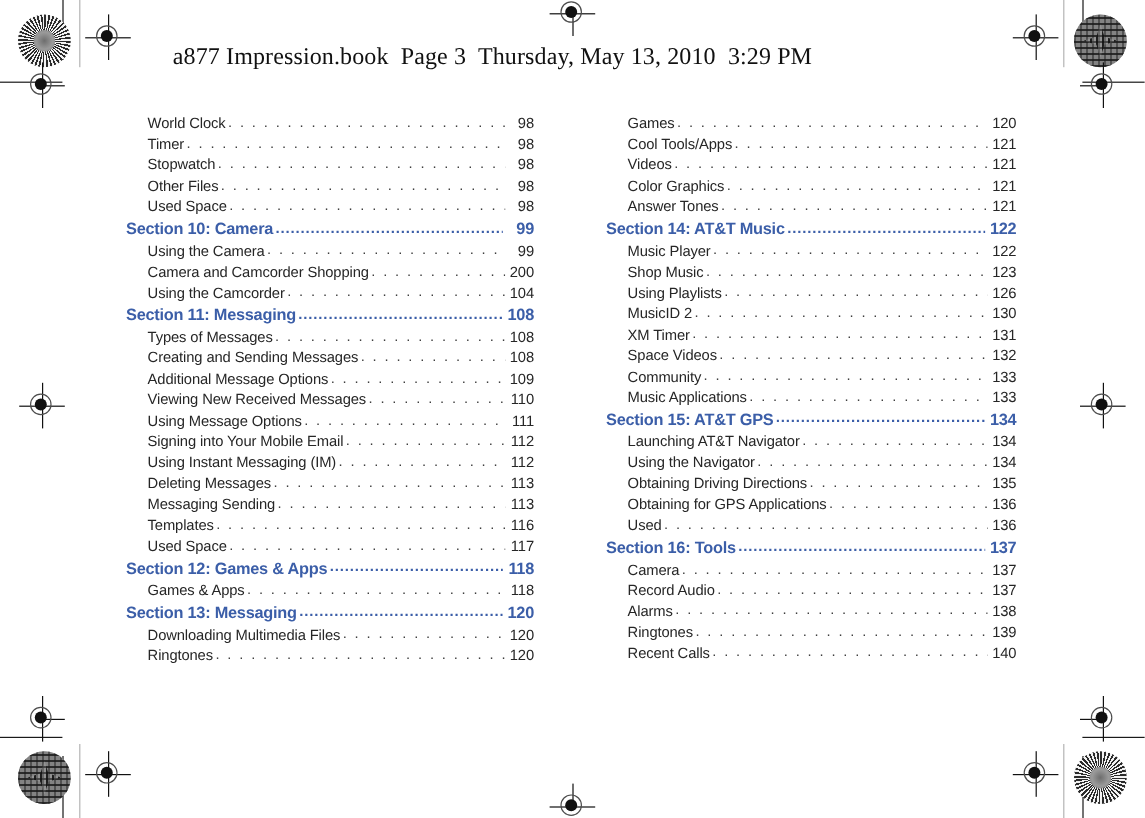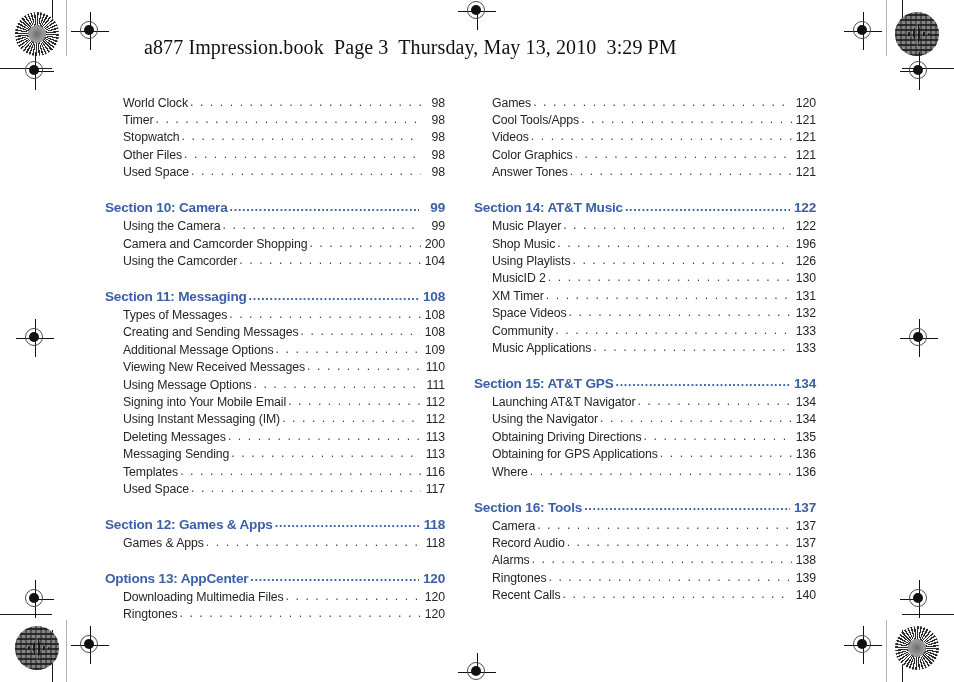--- a/index.html
+++ b/index.html
@@ -115,21 +115,21 @@
     letter-spacing: .1px;
     margin-left: 27px;
   }
 
   
   .column {
     position: absolute;
     top: 94px;
   }
   #column-left  { left: 105px; width: 340px; }
-  #column-right { left: 474px; width: 342px; }
+  #column-right { left: 505px; width: 342px; }
 
   .toc-row {
     display: flex;
     align-items: center;
     height: 17.4px;
     white-space: nowrap;
   }
   .toc-row .label {
     flex: 0 0 auto;
   }
@@ -162,21 +162,20 @@
   .toc-row.entry .page { min-width: 22px; }
 
   
   .toc-row.section {
     padding-left: 0;
     color: #3b5ea8;
     font-weight: bold;
     font-size: 13.6px;
     height: 19.6px;
     letter-spacing: -.2px;
-    margin-top: 17px;
   }
   .toc-row.section .leader {
     color: #3b5ea8;
     font-weight: bold;
     font-size: 12.5px;
     letter-spacing: .7px;
     position: relative;
     top: -1px;
   }
   .toc-row.section .page { min-width: 24px; }
@@ -395,21 +394,21 @@
       <span class="label">Section 12:  Games &amp; Apps</span>
       <span class="leader">...........................................................................................................................................</span>
       <span class="page">118</span>
     </div>
     <div class="toc-row entry">
       <span class="label">Games &amp; Apps</span>
       <span class="leader">. . . . . . . . . . . . . . . . . . . . . . . . . . . . . . . . . . . . . . . . . . . . . . . . . . . . . . . . . . . . . . . . . . . . . . . . . . . . . . . . . . . . . . . . . . . . . . . . . . . . . . . . . . . . . . . . . . . . . . . . . . . . . . . . . . . . . . . . . . . </span>
       <span class="page">118</span>
     </div>
     <div class="toc-row section">
-      <span class="label">Options 13:  AppCenter</span>
+      <span class="label">Section 13:  Messaging</span>
       <span class="leader">...........................................................................................................................................</span>
       <span class="page">120</span>
     </div>
     <div class="toc-row entry">
       <span class="label">Downloading Multimedia Files</span>
       <span class="leader">. . . . . . . . . . . . . . . . . . . . . . . . . . . . . . . . . . . . . . . . . . . . . . . . . . . . . . . . . . . . . . . . . . . . . . . . . . . . . . . . . . . . . . . . . . . . . . . . . . . . . . . . . . . . . . . . . . . . . . . . . . . . . . . . . . . . . . . . . . . </span>
       <span class="page">120</span>
     </div>
     <div class="toc-row entry">
       <span class="label">Ringtones</span>
@@ -450,21 +449,21 @@
       <span class="page">122</span>
     </div>
     <div class="toc-row entry">
       <span class="label">Music Player</span>
       <span class="leader">. . . . . . . . . . . . . . . . . . . . . . . . . . . . . . . . . . . . . . . . . . . . . . . . . . . . . . . . . . . . . . . . . . . . . . . . . . . . . . . . . . . . . . . . . . . . . . . . . . . . . . . . . . . . . . . . . . . . . . . . . . . . . . . . . . . . . . . . . . . </span>
       <span class="page">122</span>
     </div>
     <div class="toc-row entry">
       <span class="label">Shop Music</span>
       <span class="leader">. . . . . . . . . . . . . . . . . . . . . . . . . . . . . . . . . . . . . . . . . . . . . . . . . . . . . . . . . . . . . . . . . . . . . . . . . . . . . . . . . . . . . . . . . . . . . . . . . . . . . . . . . . . . . . . . . . . . . . . . . . . . . . . . . . . . . . . . . . . </span>
-      <span class="page">196</span>
+      <span class="page">123</span>
     </div>
     <div class="toc-row entry">
       <span class="label">Using Playlists</span>
       <span class="leader">. . . . . . . . . . . . . . . . . . . . . . . . . . . . . . . . . . . . . . . . . . . . . . . . . . . . . . . . . . . . . . . . . . . . . . . . . . . . . . . . . . . . . . . . . . . . . . . . . . . . . . . . . . . . . . . . . . . . . . . . . . . . . . . . . . . . . . . . . . . </span>
       <span class="page">126</span>
     </div>
     <div class="toc-row entry">
       <span class="label">MusicID 2</span>
       <span class="leader">. . . . . . . . . . . . . . . . . . . . . . . . . . . . . . . . . . . . . . . . . . . . . . . . . . . . . . . . . . . . . . . . . . . . . . . . . . . . . . . . . . . . . . . . . . . . . . . . . . . . . . . . . . . . . . . . . . . . . . . . . . . . . . . . . . . . . . . . . . . </span>
       <span class="page">130</span>
@@ -508,21 +507,21 @@
       <span class="label">Obtaining Driving Directions</span>
       <span class="leader">. . . . . . . . . . . . . . . . . . . . . . . . . . . . . . . . . . . . . . . . . . . . . . . . . . . . . . . . . . . . . . . . . . . . . . . . . . . . . . . . . . . . . . . . . . . . . . . . . . . . . . . . . . . . . . . . . . . . . . . . . . . . . . . . . . . . . . . . . . . </span>
       <span class="page">135</span>
     </div>
     <div class="toc-row entry">
       <span class="label">Obtaining for GPS Applications</span>
       <span class="leader">. . . . . . . . . . . . . . . . . . . . . . . . . . . . . . . . . . . . . . . . . . . . . . . . . . . . . . . . . . . . . . . . . . . . . . . . . . . . . . . . . . . . . . . . . . . . . . . . . . . . . . . . . . . . . . . . . . . . . . . . . . . . . . . . . . . . . . . . . . . </span>
       <span class="page">136</span>
     </div>
     <div class="toc-row entry">
-      <span class="label">Where</span>
+      <span class="label">Used</span>
       <span class="leader">. . . . . . . . . . . . . . . . . . . . . . . . . . . . . . . . . . . . . . . . . . . . . . . . . . . . . . . . . . . . . . . . . . . . . . . . . . . . . . . . . . . . . . . . . . . . . . . . . . . . . . . . . . . . . . . . . . . . . . . . . . . . . . . . . . . . . . . . . . . </span>
       <span class="page">136</span>
     </div>
     <div class="toc-row section">
       <span class="label">Section 16:  Tools</span>
       <span class="leader">...........................................................................................................................................</span>
       <span class="page">137</span>
     </div>
     <div class="toc-row entry">
       <span class="label">Camera</span>

